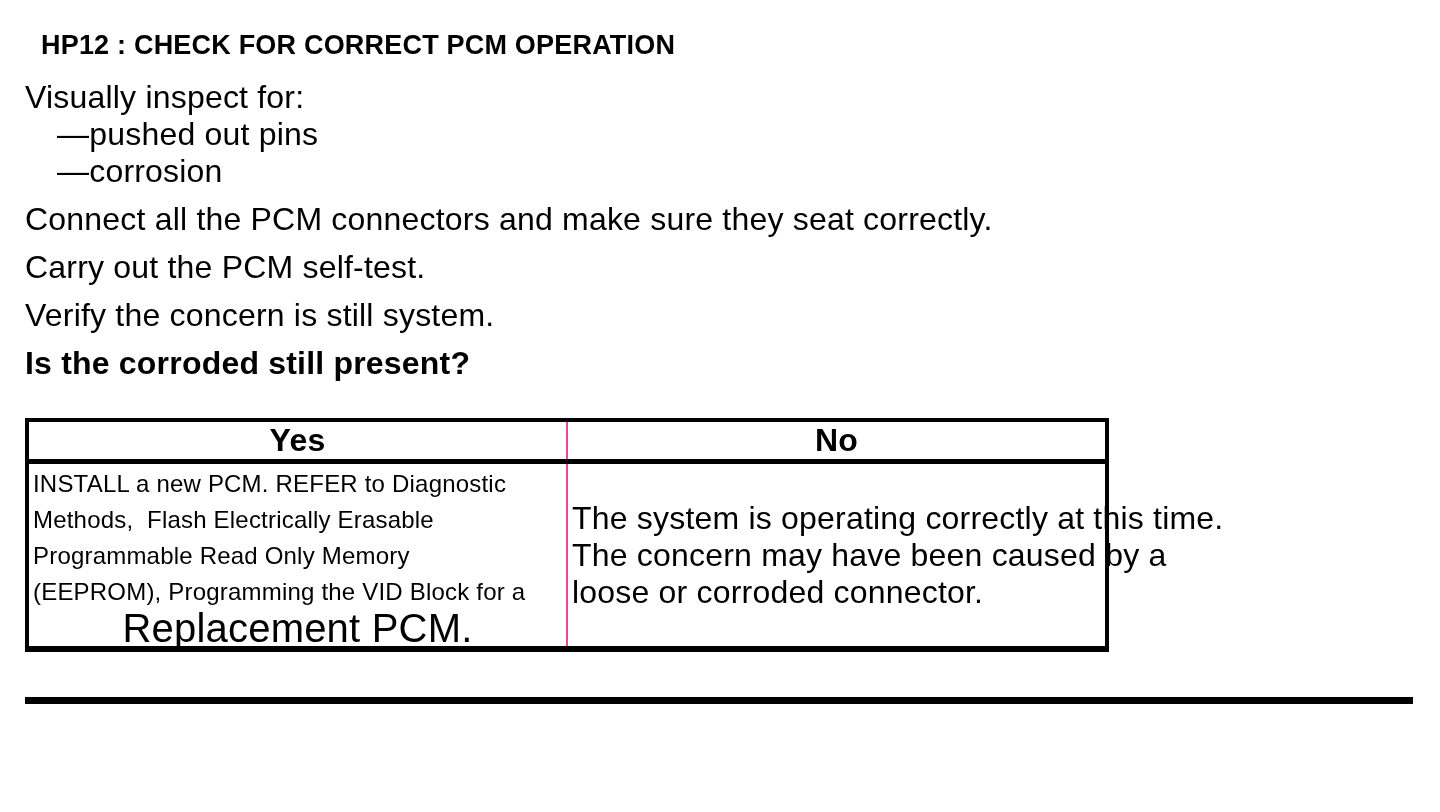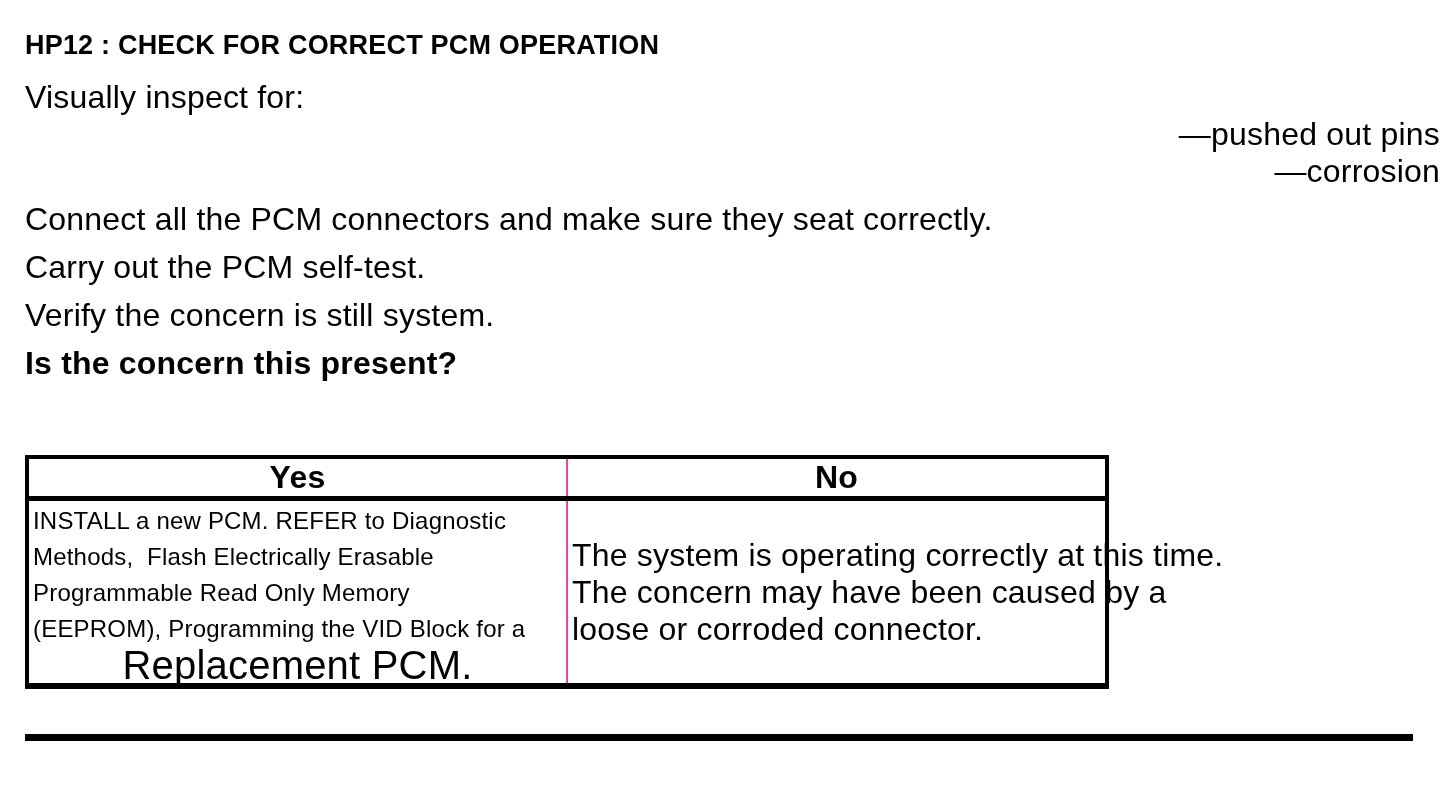--- a/index.html
+++ b/index.html
@@ -20,53 +20,52 @@
     height: 812px;
     padding: 30px 0 0 25px;
     box-sizing: border-box;
     background: #ffffff;
   }
   .heading {
     font-size: 27px;
     font-weight: 700;
     line-height: 30px;
     letter-spacing: 0.2px;
-    margin: 0 0 19px 0;
+    margin: 0 0 19px 16px;
     white-space: nowrap;
   }
   .step {
     font-size: 32px;
     line-height: 37px;
     letter-spacing: 0.2px;
     margin: 0 0 11px 0;
     white-space: pre;
   }
   .step.no-gap {
     margin-bottom: 0;
   }
   .list-group {
     margin: 0 0 11px 0;
-    text-align: right;
   }
   .list-item {
     font-size: 32px;
     line-height: 37px;
     letter-spacing: 0.2px;
     padding-left: 32px;
     white-space: pre;
   }
   .question {
     font-weight: 700;
     margin-bottom: 0;
   }
   table.decision-table {
     border-collapse: collapse;
     table-layout: fixed;
     width: 1084px;
-    margin-top: 73px;
+    margin-top: 36px;
     border: 4px solid #000000;
     border-bottom-width: 6px;
   }
   table.decision-table th {
     height: 37px;
     padding: 0;
     border-bottom: 5px solid #000000;
     font-size: 32px;
     font-weight: 700;
     letter-spacing: 0.2px;
@@ -127,21 +126,21 @@
     <div class="list-item">—pushed out pins</div>
     <div class="list-item">—corrosion</div>
   </div>
 
   <p class="step">Connect all the PCM connectors and make sure they seat correctly.</p>
 
   <p class="step">Carry out the PCM self-test.</p>
 
   <p class="step">Verify the concern is still system.</p>
 
-  <p class="step question">Is the concern this present?</p>
+  <p class="step question">Is the corroded still present?</p>
 
   <table class="decision-table">
     <colgroup>
       <col style="width:50%">
       <col style="width:50%">
     </colgroup>
     <thead>
       <tr>
         <th class="yes-col">Yes</th>
         <th class="no-col">No</th>

